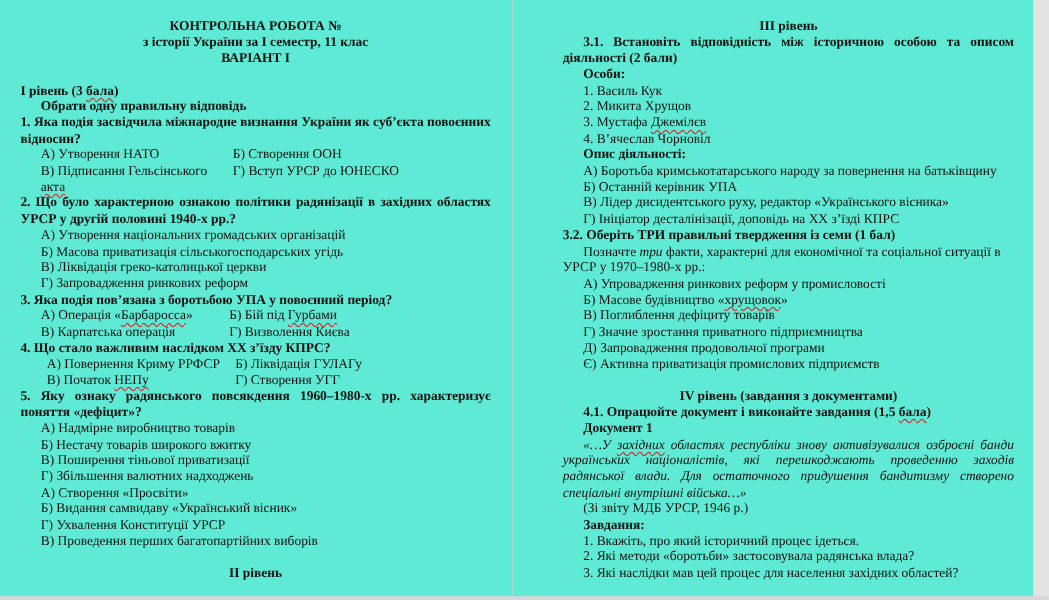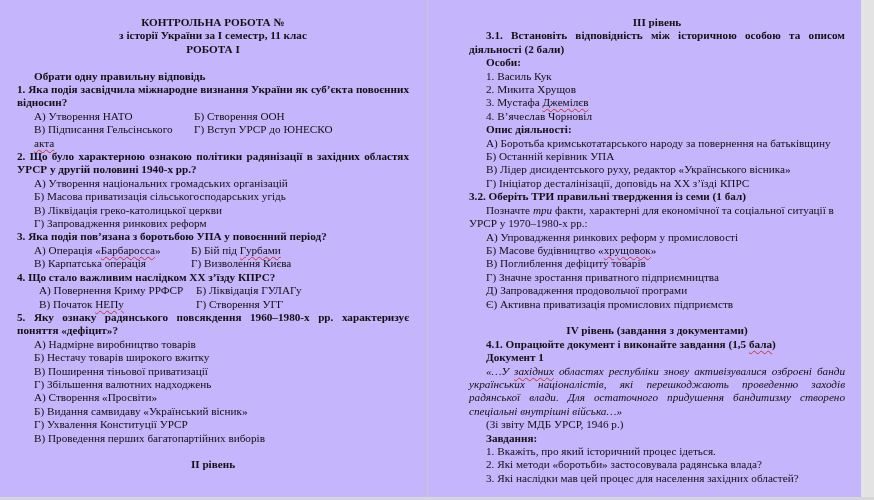--- a/index.html
+++ b/index.html
@@ -5,21 +5,21 @@
     html, body { margin: 0; padding: 0; }
     body {
       width: 874px; height: 500px; overflow: hidden;
       background: #e3e3e3;
       font-family: "Liberation Serif", serif;
       color: #111;
       position: relative;
     }
     .page {
       position: absolute; top: 0; height: 497px;
-      background: #c4b5fd; overflow: hidden;
+      background: #5eead4; overflow: hidden;
       font-size: 11.2px; line-height: 13.4px;
     }
     #page-left { left: 0; width: 431px; border-right: 1px solid #c8c8c8; }
     #page-right { left: 427px; width: 433px; border-left: 1px solid #c8c8c8; }
     .bottom-edge { position:absolute; left:0; top:497px; width:874px; height:3px; background:#d6d6d6; }
 
     .content { position: absolute; }
     #page-left .content { left: 17px; top: 16px; width: 392px; }
     #page-right .content { left: 41px; top: 16px; width: 376px; }
 
@@ -37,23 +37,24 @@
     .qhead { font-weight: bold; text-align: justify; }
     p { margin: 0; }
   </style>
 </head>
 <body>
 
 <div class="page" id="page-left">
   <div class="content">
     <p class="center b">КОНТРОЛЬНА РОБОТА №</p>
     <p class="center b">з історії України за І семестр, 11 клас</p>
-    <p class="center b">РОБОТА І</p>
+    <p class="center b">ВАРІАНТ І</p>
     <div class="gap"></div>
 
+    <p class="b"><span>І рівень (3 </span><span class="spell">бала</span><span>)</span></p>
     <p class="b ind1">Обрати одну правильну відповідь</p>
 
     <p class="qhead">1. Яка подія засвідчила міжнародне визнання України як суб’єкта повоєнних відносин?</p>
     <div class="row">
       <span class="c1">А) Утворення НАТО</span>
       <span class="c2">Б) Створення ООН</span>
     </div>
     <div class="row">
       <span class="c1"><span>В) Підписання Гельсінського </span><span class="spell">акта</span></span>
       <span class="c2">Г) Вступ УРСР до ЮНЕСКО</span>

